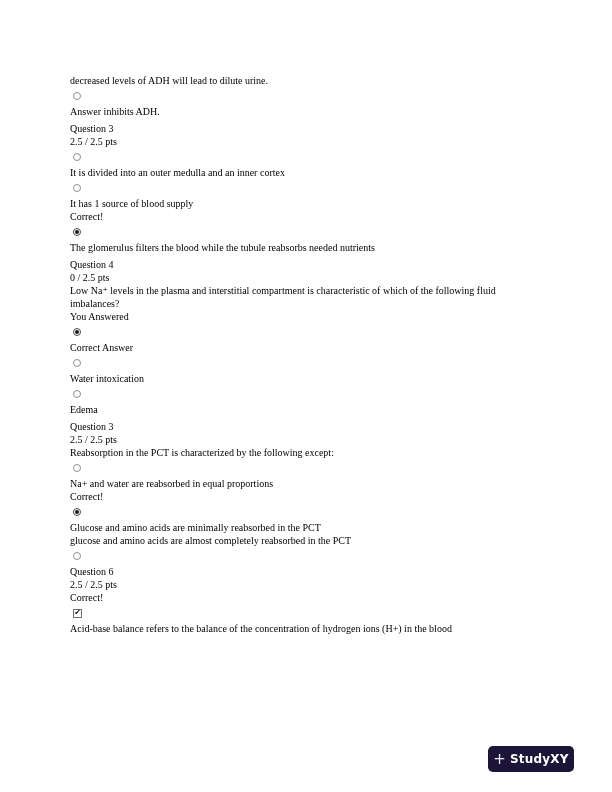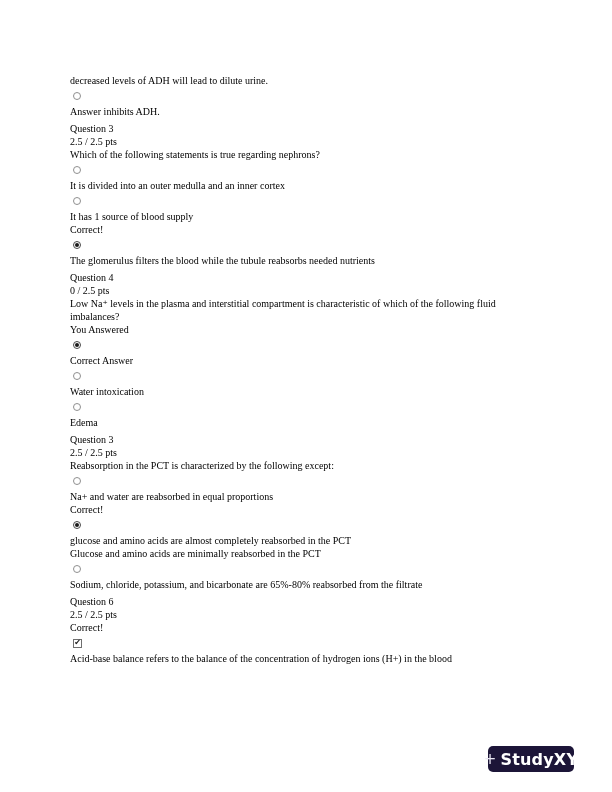--- a/index.html
+++ b/index.html
@@ -73,39 +73,38 @@
     gap: 4px;
   }
   .badge .plus-icon {
     font-family: "DejaVu Sans", sans-serif;
     font-size: 15px;
     font-weight: 400;
     line-height: 1;
   }
   .badge .brand-name {
     font-family: "DejaVu Sans", sans-serif;
-    font-size: 16px;
+    font-size: 12px;
     font-weight: 700;
     letter-spacing: 0.2px;
   }
   .badge .brand-name .xy { font-weight: 800; }
 </style>
 </head>
 <body>
 
 <div id="content">
     <div class="answer-text">decreased levels of ADH will lead to dilute urine.</div>
     <div class="row-control">
       <span class="radio"></span>
     </div>
     <div class="answer-text">Answer inhibits ADH.</div>
     <div class="question-block">
       <div class="q-line">Question 3</div>
       <div class="q-line">2.5 / 2.5 pts</div>
-      <div class="q-line"><span>Which of the following statements is true regarding nephrons?</span></div>
       <div class="row-control">
         <span class="radio"></span>
       </div>
       <div class="answer-text">It is divided into an outer medulla and an inner cortex</div>
       <div class="row-control">
         <span class="radio"></span>
       </div>
       <div class="answer-text">It has 1 source of blood supply</div>
       <div class="status-label">Correct!</div>
       <div class="row-control">
@@ -142,26 +141,25 @@
       <div class="row-control">
         <span class="radio"></span>
       </div>
       <div class="answer-text">Na+ and water are reabsorbed in equal proportions</div>
       <div class="status-label">Correct!</div>
       <div class="row-control">
         <span class="radio checked">
           <span class="dot"></span>
         </span>
       </div>
+      <div class="answer-text">Glucose and amino acids are minimally reabsorbed in the PCT</div>
       <div class="answer-text">glucose and amino acids are almost completely reabsorbed in the PCT</div>
-      <div class="answer-text">Glucose and amino acids are minimally reabsorbed in the PCT</div>
       <div class="row-control">
         <span class="radio"></span>
       </div>
-      <div class="answer-text">Sodium, chloride, potassium, and bicarbonate are 65%-80% reabsorbed from the filtrate</div>
     </div>
     <div class="question-block">
       <div class="q-line">Question 6</div>
       <div class="q-line">2.5 / 2.5 pts</div>
       <div class="status-label">Correct!</div>
       <div class="row-control">
         <span class="checkbox">
           <span>✔</span>
         </span>
       </div>

